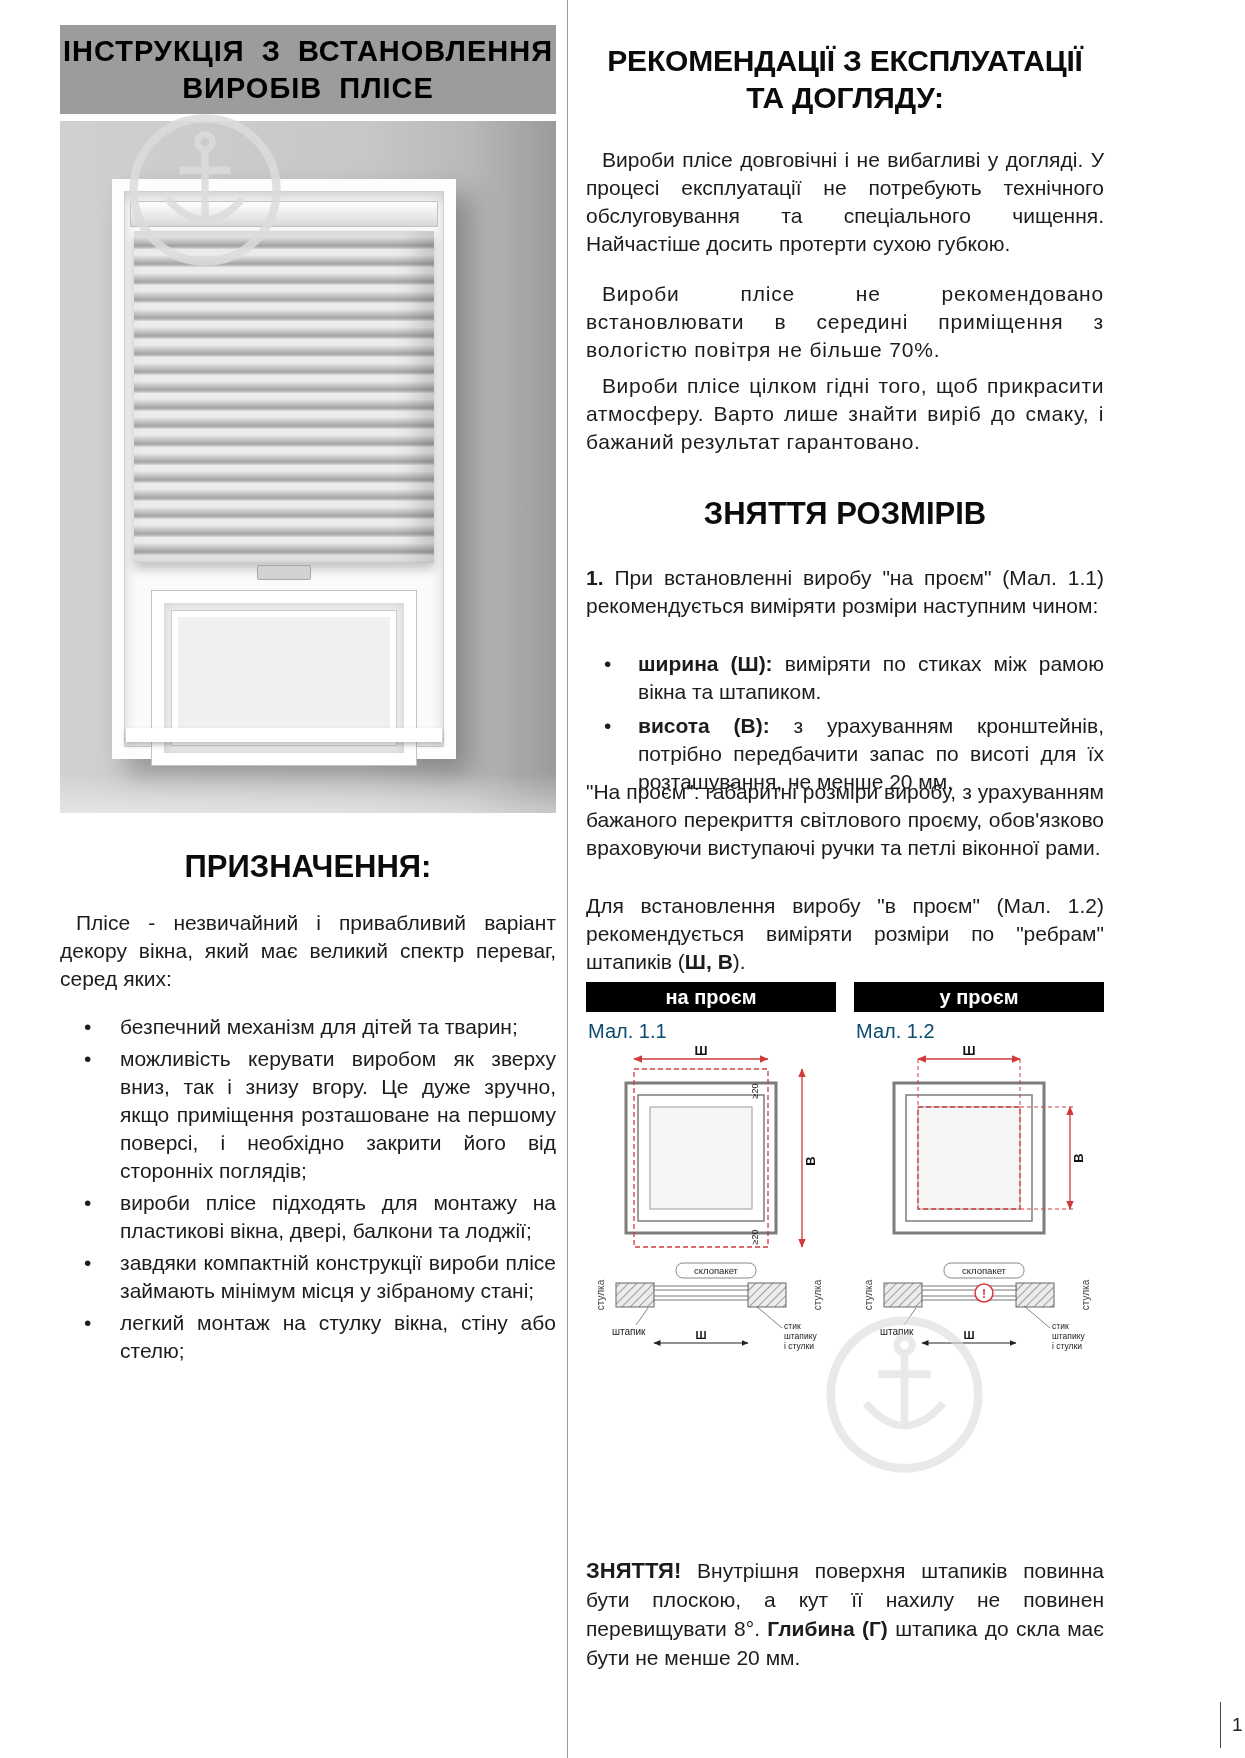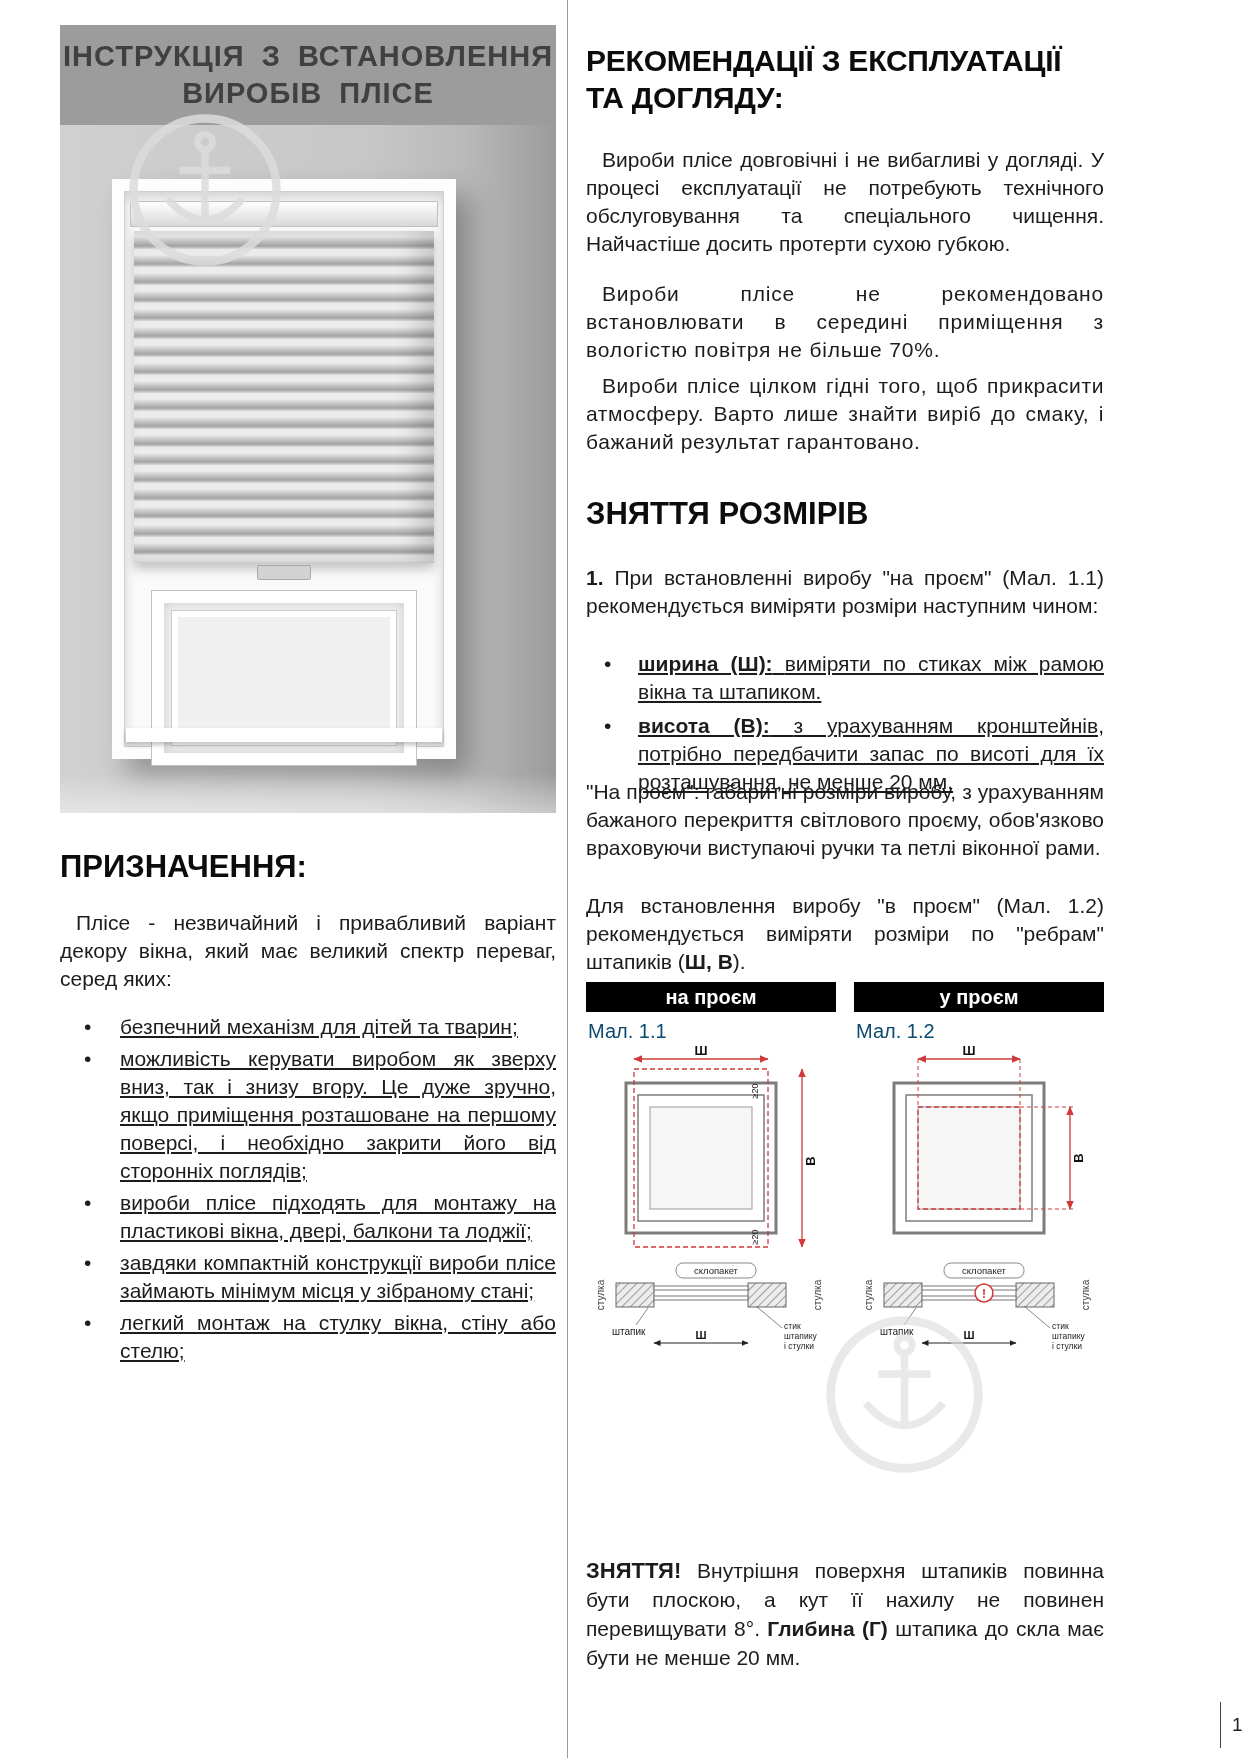--- a/index.html
+++ b/index.html
@@ -9,24 +9,24 @@
   }
   .divider { position:absolute; left:567px; top:0; width:1px; height:1758px; background:#9a9a9a; }
 
   .col-left  { position:absolute; left:60px;  top:25px; width:496px; height:1720px; }
   .col-right { position:absolute; left:586px; top:30px; width:518px; height:1720px; }
   .blk { position:absolute; left:0; width:100%; margin:0; }
 
   .body { font-size:21px; line-height:28px; color:#1c1c1c; }
   .just { text-align:justify; }
   .indent { text-indent:16px; }
-  .h-center { font-weight:bold; color:#0c0c0c; margin:0; }
+  .h-center { text-align:center; font-weight:bold; color:#0c0c0c; margin:0; }
 
   
-  .banner { top:0; height:100px; background:#9c9c9c; color:#404040; display:flex;
+  .banner { top:0; height:89px; background:#9c9c9c; color:#000000; display:flex;
             flex-direction:column; justify-content:center; align-items:center; z-index:1; }
   .banner-line { font-size:29px; font-weight:bold; line-height:37px; letter-spacing:1px; word-spacing:8px; }
 
   .illus { top:96px; height:692px; overflow:hidden;
            background:linear-gradient(90deg,#d0d0d0 0%,#c7c7c7 62%,#b9b9b9 82%,#9b9b9b 100%); }
   .floor { position:absolute; bottom:0; left:0; width:100%; height:40px;
            background:linear-gradient(180deg, rgba(255,255,255,0), rgba(255,255,255,0.45)); }
   .recess { position:absolute; left:52px; top:58px; width:344px; height:580px; background:#f3f3f3;
             box-shadow:14px 16px 26px rgba(0,0,0,0.28); }
   .frame  { position:absolute; top:0; left:0; right:0; bottom:0; background:#fafafa; border:12px solid #fdfdfd;
@@ -40,21 +40,21 @@
             background:#d2d2d2; border:1px solid #a8a8a8; border-radius:2px; }
   .lower-window { position:absolute; left:28px; right:28px; top:400px; height:150px; background:#f0f0f0;
             border:12px solid #ffffff; outline:1px solid #c2c2c2; box-shadow: inset 0 0 12px rgba(0,0,0,0.15); }
   .lower-window::after { content:""; position:absolute; top:8px; left:8px; right:8px; bottom:8px;
             border:6px solid #ffffff; outline:1px solid #cccccc; }
   .sill { position:absolute; left:2px; right:2px; bottom:5px; height:14px; background:#ffffff;
             box-shadow:0 3px 5px rgba(0,0,0,0.25); }
 
   .purpose-title { top:824px; font-size:31px; }
   .purpose-intro { top:884px; }
-  .dots { list-style:none; padding:0;text-decoration:underline; }
+  .dots { list-style:none; padding:0; }
   .dots li { position:relative; padding-left:60px; margin:0 0 4px 0; text-align:justify; }
   .dots li::before { content:"\2022"; position:absolute; left:24px; }
   .purpose-list { top:988px; }
 
   
   .rec-title { top:12px; font-size:30px; line-height:37px; letter-spacing:-0.2px; }
   .rec-title span { display:block; }
   .rec-p1 { top:116px; }
   .rec-p2 { top:250px; letter-spacing:0.8px; }
   .rec-p3 { top:342px; letter-spacing:0.6px; }

